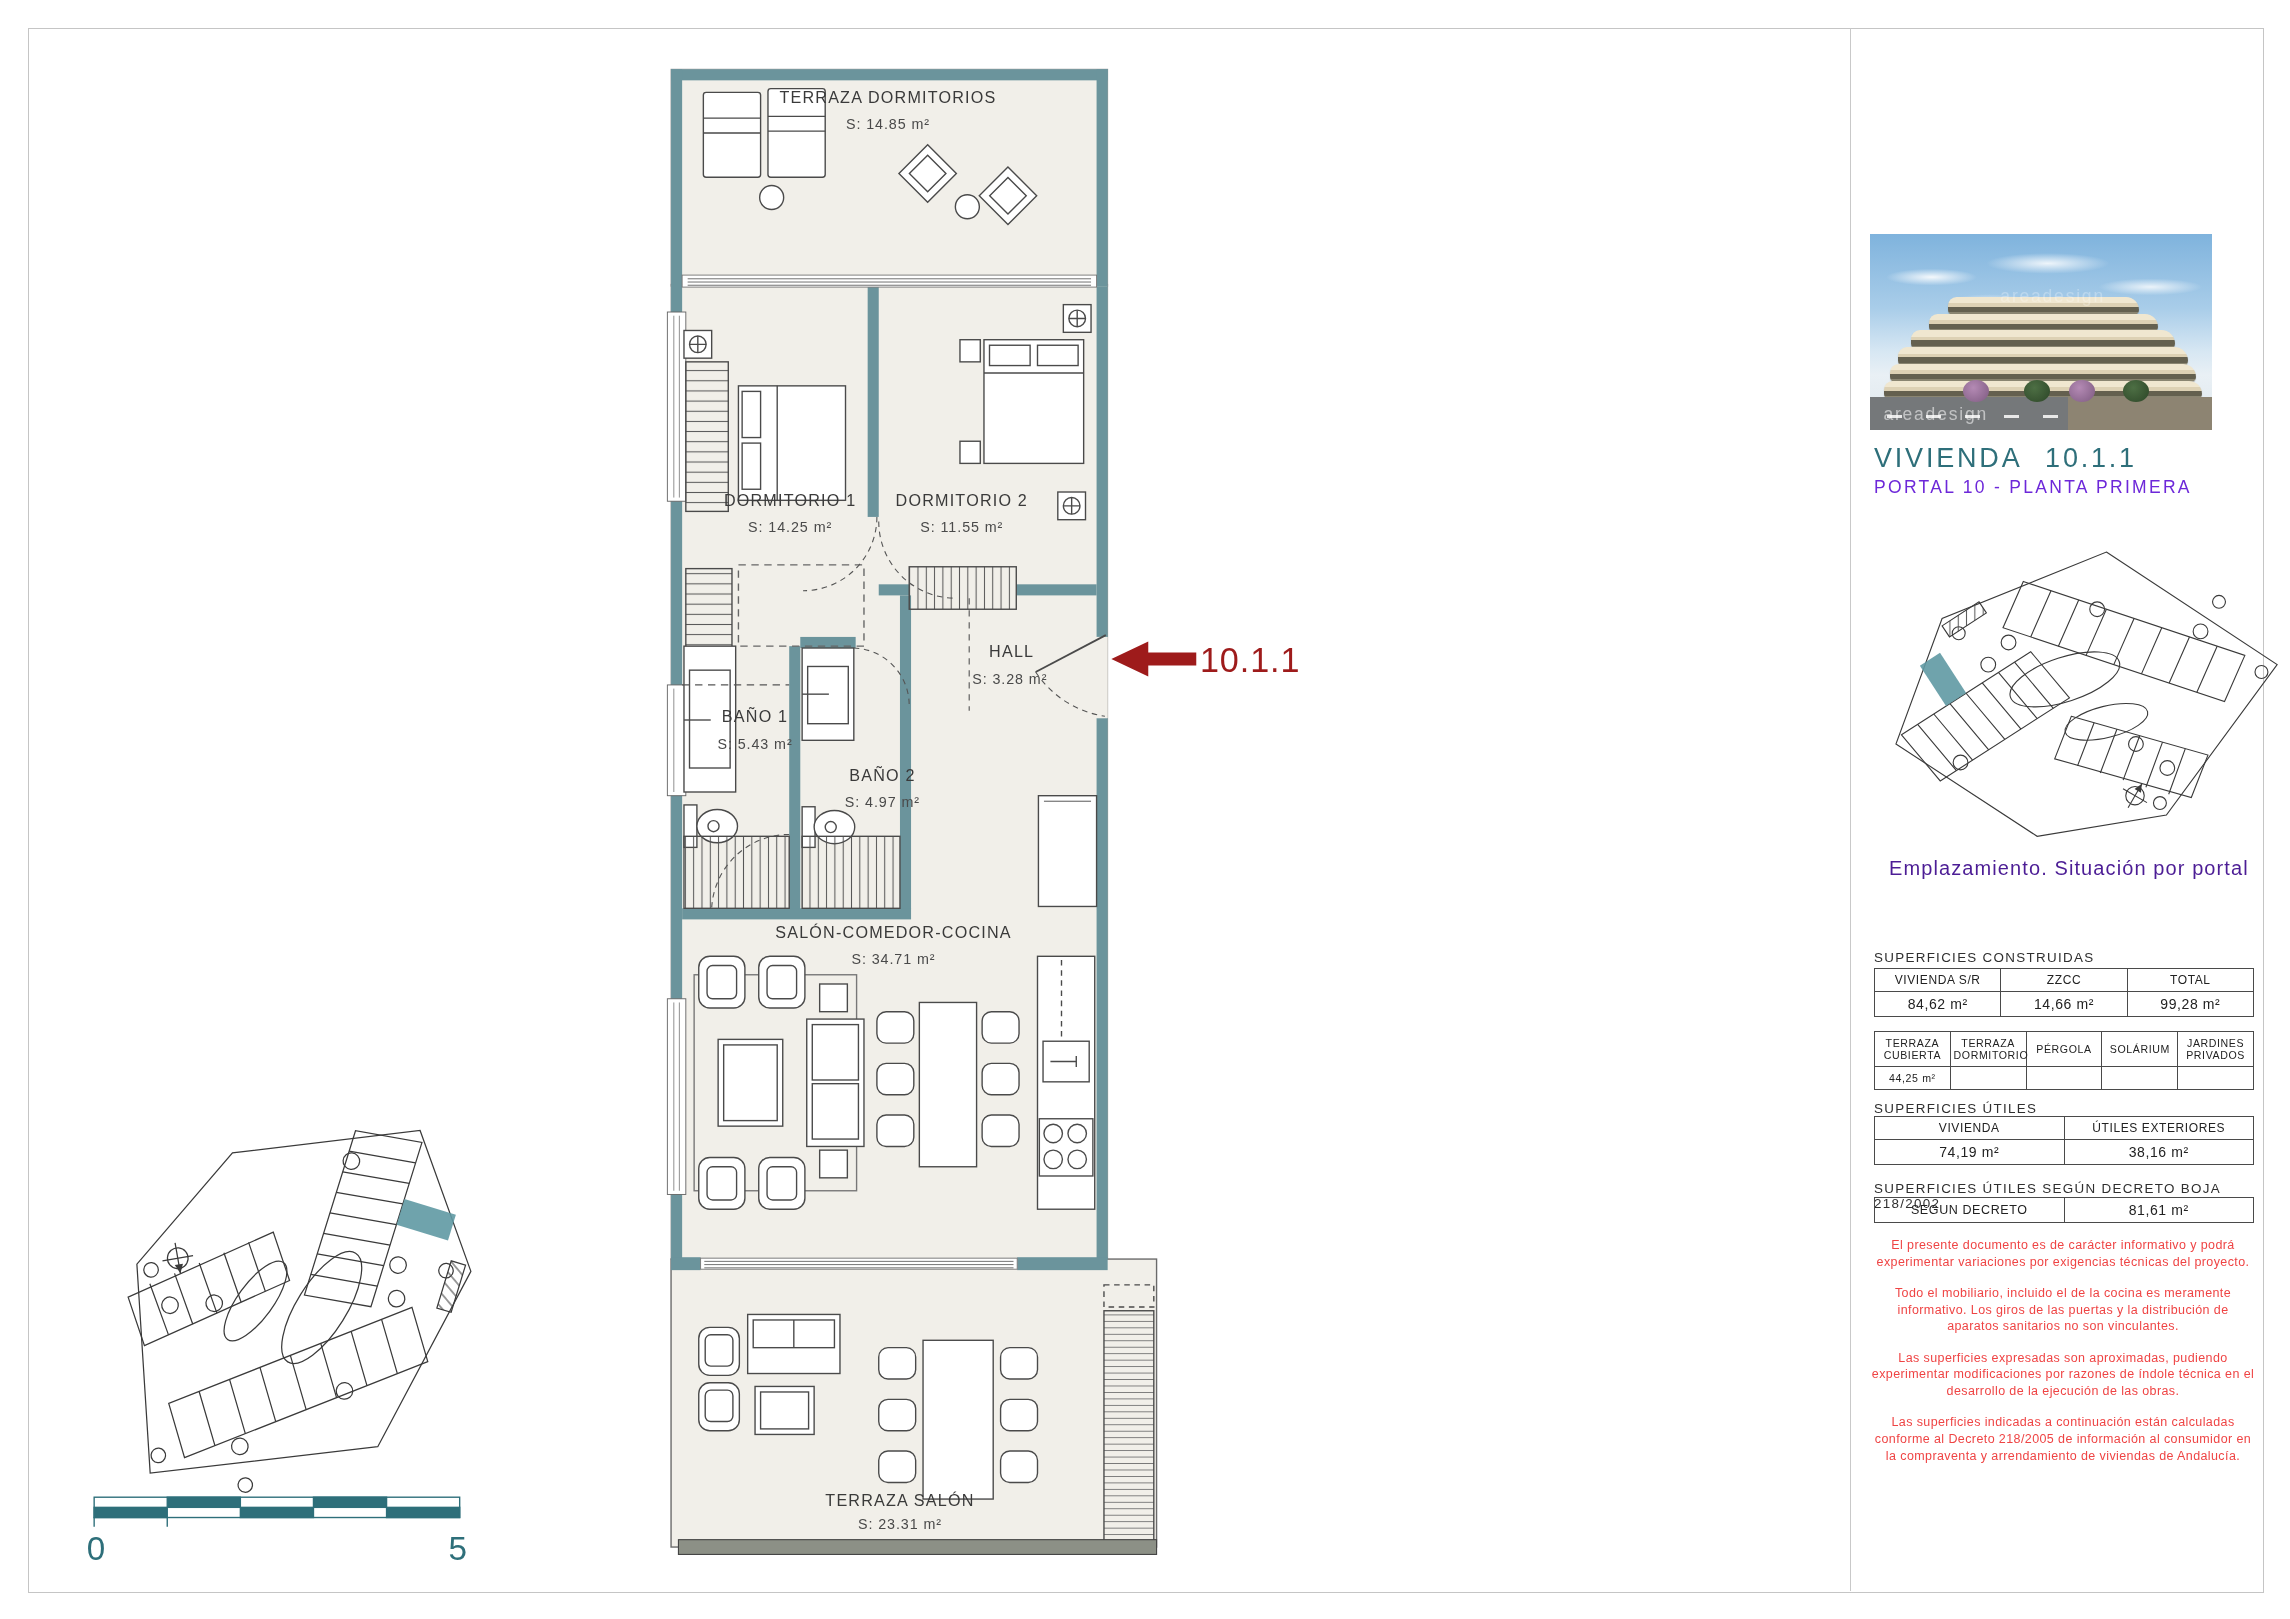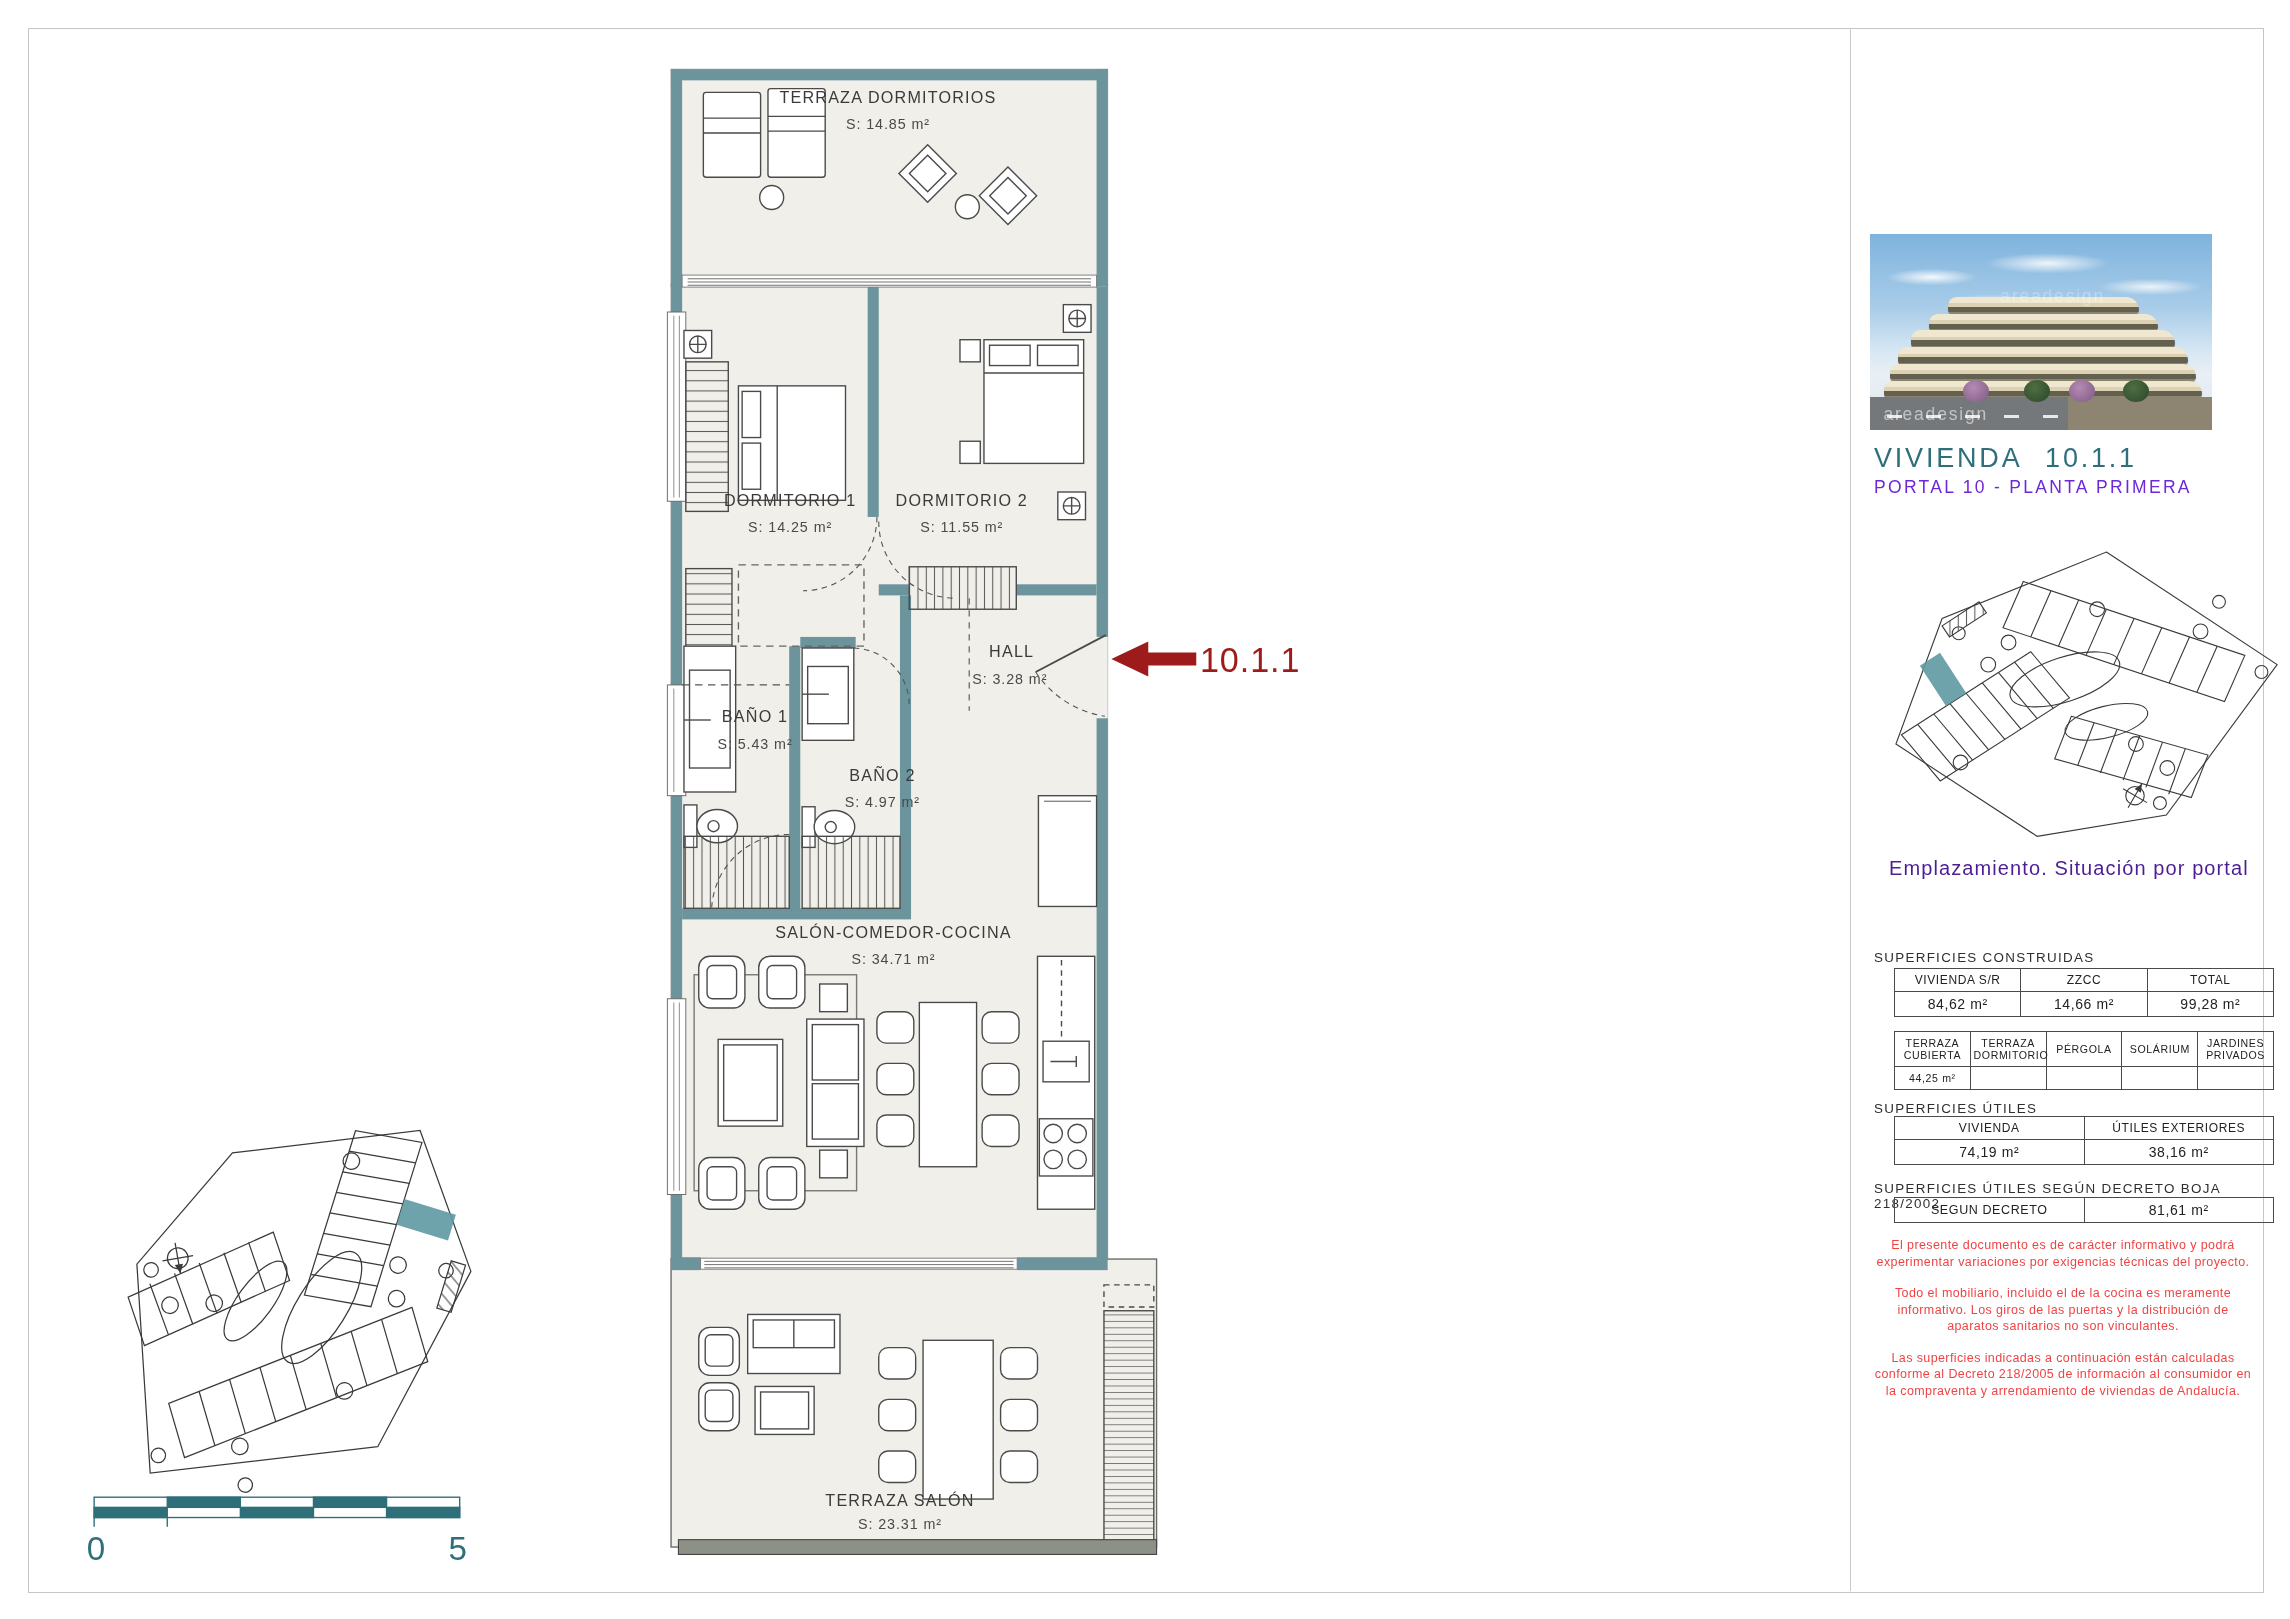--- a/index.html
+++ b/index.html
@@ -49,21 +49,21 @@
 
   .title-row{position:absolute;left:23px;top:415px;white-space:nowrap;}
   .brand{font-size:27px;color:#2e6f7a;letter-spacing:2.8px;}
   .unit{font-size:27px;color:#2e6f7a;letter-spacing:2.8px;margin-left:18.5px;}
   .subtitle{position:absolute;left:23px;top:449px;font-size:17.5px;color:#6d28d9;letter-spacing:2.3px;}
   .caption{position:absolute;left:38px;top:829px;font-size:20px;color:#4c1d95;letter-spacing:1.1px;}
 
   .section{position:absolute;left:23px;font-size:13.4px;color:#2f2f2f;letter-spacing:1.3px;font-weight:400;margin:0;}
   .s1{top:922px;} .s2{top:1073px;} .s3{top:1153px;}
 
-  table.sft{position:absolute;left:23px;width:380px;border-collapse:collapse;table-layout:fixed;margin-left:20px;}
+  table.sft{position:absolute;left:23px;width:380px;border-collapse:collapse;table-layout:fixed;}
   table.sft td{border:0.9px solid #4a4a4a;text-align:center;vertical-align:middle;
     color:#222;letter-spacing:0.6px;padding:1.8px 2.8px;}
   td.hdr{font-size:12px;height:23px;}
   td.val{font-size:14px;height:25px;color:#333;}
   table.t1{top:940px;} table.t2{top:1003px;}
   table.t2 td.hdr{font-size:10.6px;line-height:1.15;height:35px;}
   table.t2 td.val{height:23px;font-size:10.6px;}
   table.t3{top:1088px;} table.t4{top:1169px;}
   table.t4 td.hdr{font-size:12.5px;height:25px;}
 
@@ -435,16 +435,17 @@
         <tr>
       <td class="hdr">SEGUN DECRETO</td>
       <td class="val">81,61 m²</td>
     </tr>
   </tbody>
     </table>
 
   <div class="notes">
     <p>El presente documento es de carácter informativo y podrá experimentar variaciones por exigencias técnicas del proyecto.</p>
     <p>Todo el mobiliario, incluido el de la cocina es meramente informativo. Los giros de las puertas y la distribución de aparatos sanitarios no son vinculantes.</p>
+    <p>Las superficies expresadas son aproximadas, pudiendo experimentar modificaciones por razones de índole técnica en el desarrollo de la ejecución de las obras.</p>
     <p>Las superficies indicadas a continuación están calculadas conforme al Decreto 218/2005 de información al consumidor en la compraventa y arrendamiento de viviendas de Andalucía.</p>
   </div>
 </div>
 
 
 </body></html>

